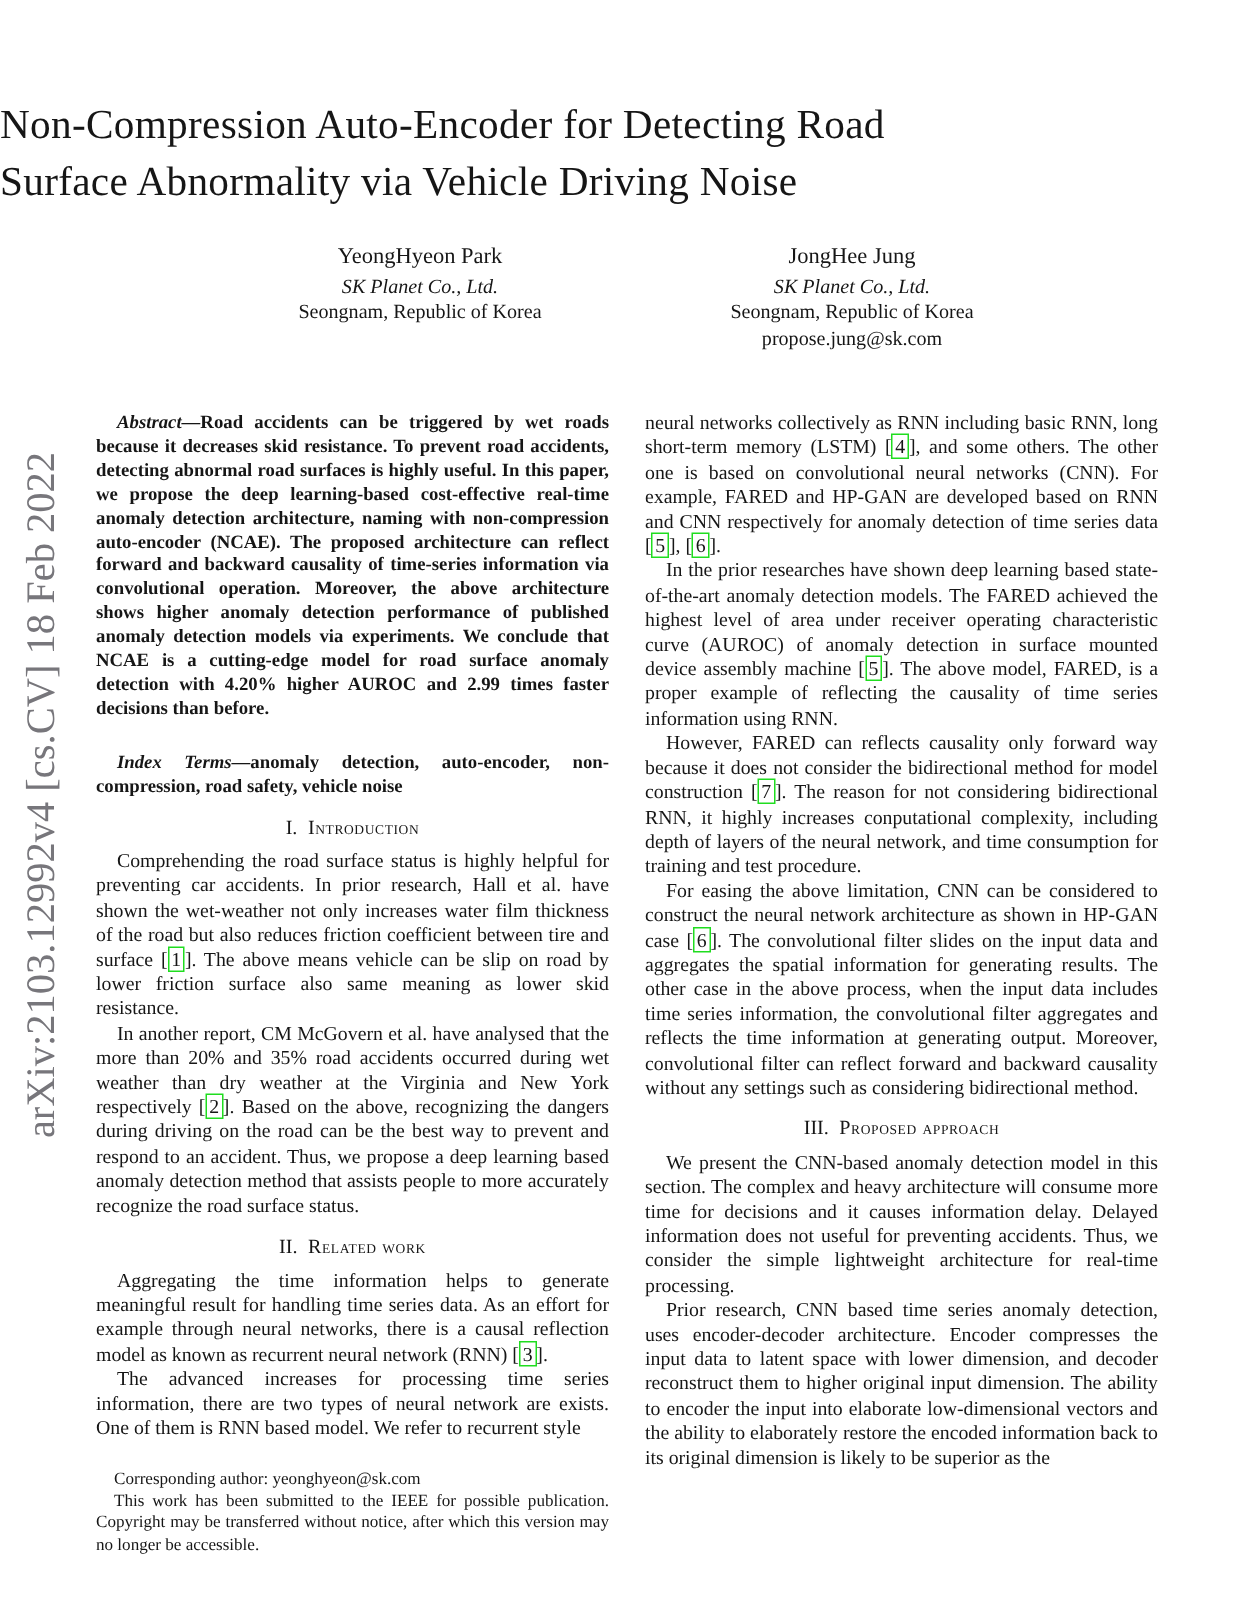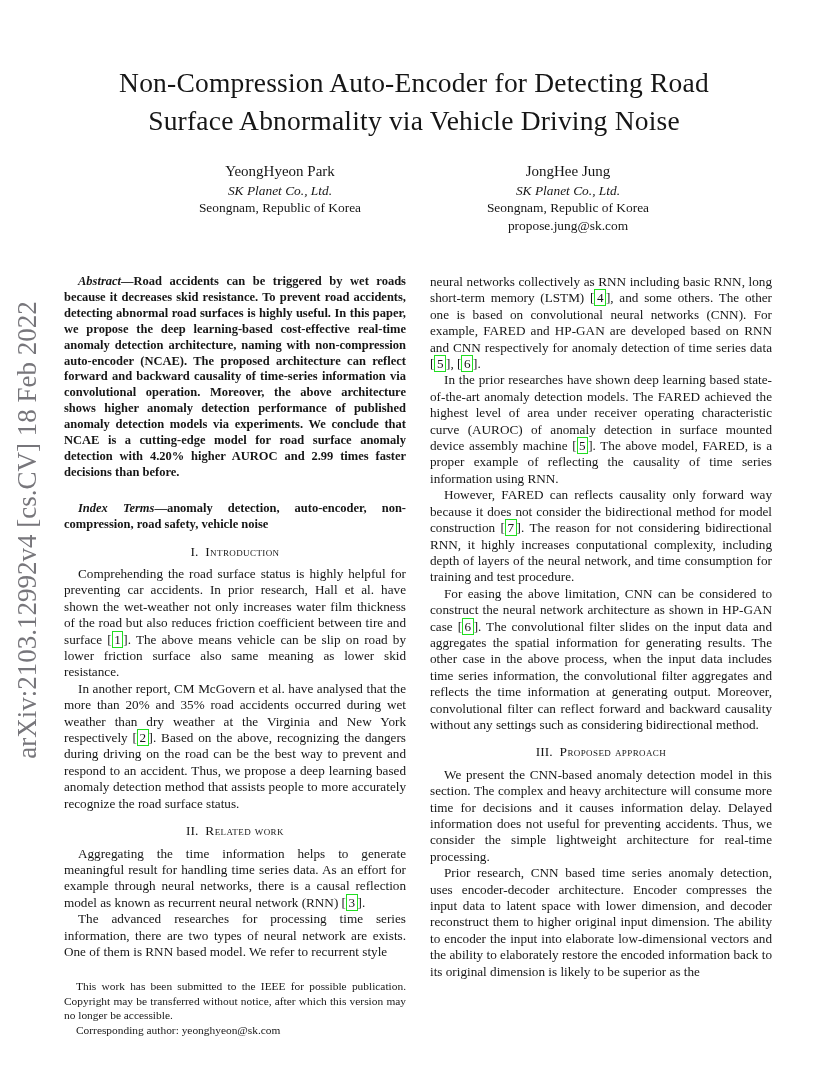--- a/index.html
+++ b/index.html
@@ -17,21 +17,20 @@
     left: -229px; top: 511px;
     width: 520px; height: 38px;
     transform: rotate(-90deg);
     font-size: 27px;
     color: var(--watermark-gray, #77767b);
     text-align: center;
     white-space: nowrap;
   }
   .title-block {
     padding-top: 64px;
-    text-align: center;
     font-size: 27.5px;
     line-height: 38px;
     letter-spacing: 0.2px;
   }
   .authors-row { display: flex; justify-content: center; margin-top: 23px; padding-left: 20px; }
   .author { width: 288px; text-align: center; font-size: 13.4px; line-height: 17.5px; }
   .author .name { font-size: 15px; margin-bottom: 1px; }
   .author .aff { font-style: italic; }
   .columns { display: flex; gap: 24px; margin: 40px 0 0 64px; width: 708px; }
   .col { width: 345px; text-align: justify; font-size: 13.2px; line-height: 16.4px; }
@@ -78,24 +77,24 @@
 
   <div class="columns">
     <div class="col">
         <p class="lead-para"><span class="lead">Abstract</span>—Road accidents can be triggered by wet roads because it decreases skid resistance. To prevent road accidents, detecting abnormal road surfaces is highly useful. In this paper, we propose the deep learning-based cost-effective real-time anomaly detection architecture, naming with non-compression auto-encoder (NCAE). The proposed architecture can reflect forward and backward causality of time-series information via convolutional operation. Moreover, the above architecture shows higher anomaly detection performance of published anomaly detection models via experiments. We conclude that NCAE is a cutting-edge model for road surface anomaly detection with 4.20% higher AUROC and 2.99 times faster decisions than before.</p>
         <p class="lead-para gap"><span class="lead">Index Terms</span>—anomaly detection, auto-encoder, non-compression, road safety, vehicle noise</p>
         <div class="sec-heading"><span class="sec-num">I.</span><span class="sc">Introduction</span></div>
         <p>Comprehending the road surface status is highly helpful for preventing car accidents. In prior research, Hall et al. have shown the wet-weather not only increases water film thickness of the road but also reduces friction coefficient between tire and surface [<span class="cite-box">1</span>]. The above means vehicle can be slip on road by lower friction surface also same meaning as lower skid resistance.</p>
         <p>In another report, CM McGovern et al. have analysed that the more than 20% and 35% road accidents occurred during wet weather than dry weather at the Virginia and New York respectively [<span class="cite-box">2</span>]. Based on the above, recognizing the dangers during driving on the road can be the best way to prevent and respond to an accident. Thus, we propose a deep learning based anomaly detection method that assists people to more accurately recognize the road surface status.</p>
         <div class="sec-heading"><span class="sec-num">II.</span><span class="sc">Related work</span></div>
         <p>Aggregating the time information helps to generate meaningful result for handling time series data. As an effort for example through neural networks, there is a causal reflection model as known as recurrent neural network (RNN) [<span class="cite-box">3</span>].</p>
-        <p>The advanced researches for processing time series information, there are two types of neural network are exists. One of them is RNN based model. We refer to recurrent style</p>
+        <p>The advanced increases for processing time series information, there are two types of neural network are exists. One of them is RNN based model. We refer to recurrent style</p>
         <div class="footnote">
+          <p>Corresponding author: yeonghyeon@sk.com</p>
           <p>This work has been submitted to the IEEE for possible publication. Copyright may be transferred without notice, after which this version may no longer be accessible.</p>
-          <p>Corresponding author: yeonghyeon@sk.com</p>
         </div>
       </div>
     <div class="col">
         <p class="noindent">neural networks collectively as RNN including basic RNN, long short-term memory (LSTM) [<span class="cite-box">4</span>], and some others. The other one is based on convolutional neural networks (CNN). For example, FARED and HP-GAN are developed based on RNN and CNN respectively for anomaly detection of time series data [<span class="cite-box">5</span>], [<span class="cite-box">6</span>].</p>
         <p>In the prior researches have shown deep learning based state-of-the-art anomaly detection models. The FARED achieved the highest level of area under receiver operating characteristic curve (AUROC) of anomaly detection in surface mounted device assembly machine [<span class="cite-box">5</span>]. The above model, FARED, is a proper example of reflecting the causality of time series information using RNN.</p>
         <p>However, FARED can reflects causality only forward way because it does not consider the bidirectional method for model construction [<span class="cite-box">7</span>]. The reason for not considering bidirectional RNN, it highly increases conputational complexity, including depth of layers of the neural network, and time consumption for training and test procedure.</p>
         <p>For easing the above limitation, CNN can be considered to construct the neural network architecture as shown in HP-GAN case [<span class="cite-box">6</span>]. The convolutional filter slides on the input data and aggregates the spatial information for generating results. The other case in the above process, when the input data includes time series information, the convolutional filter aggregates and reflects the time information at generating output. Moreover, convolutional filter can reflect forward and backward causality without any settings such as considering bidirectional method.</p>
         <div class="sec-heading"><span class="sec-num">III.</span><span class="sc">Proposed approach</span></div>
         <p>We present the CNN-based anomaly detection model in this section. The complex and heavy architecture will consume more time for decisions and it causes information delay. Delayed information does not useful for preventing accidents. Thus, we consider the simple lightweight architecture for real-time processing.</p>
         <p>Prior research, CNN based time series anomaly detection, uses encoder-decoder architecture. Encoder compresses the input data to latent space with lower dimension, and decoder reconstruct them to higher original input dimension. The ability to encoder the input into elaborate low-dimensional vectors and the ability to elaborately restore the encoded information back to its original dimension is likely to be superior as the</p>

